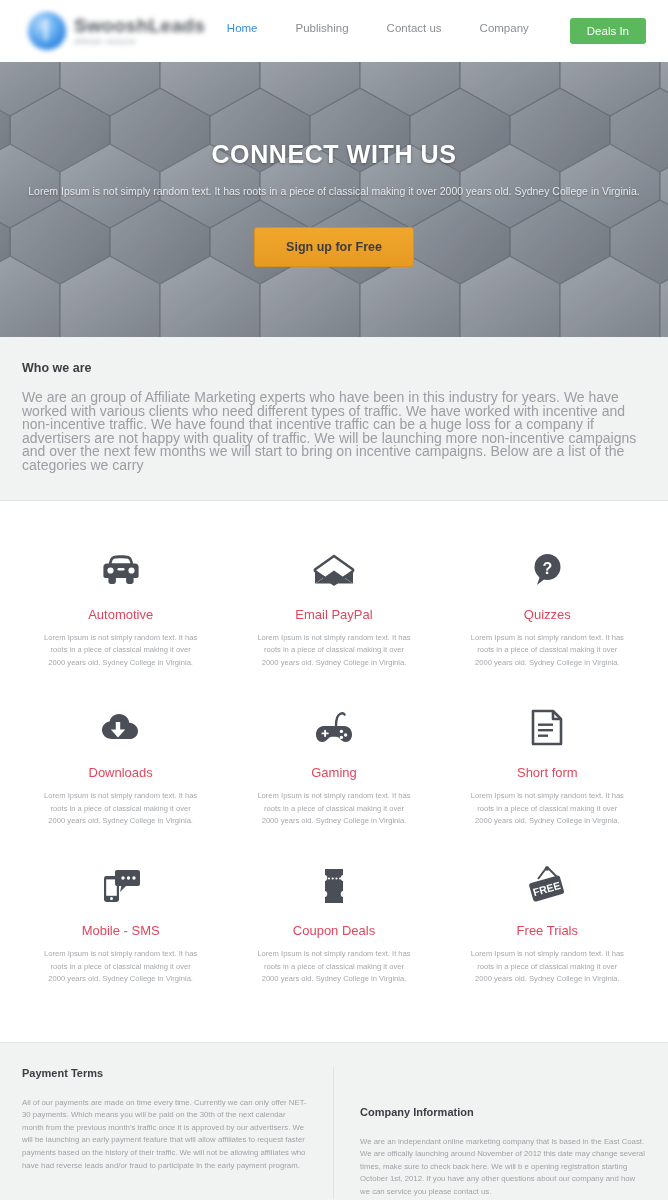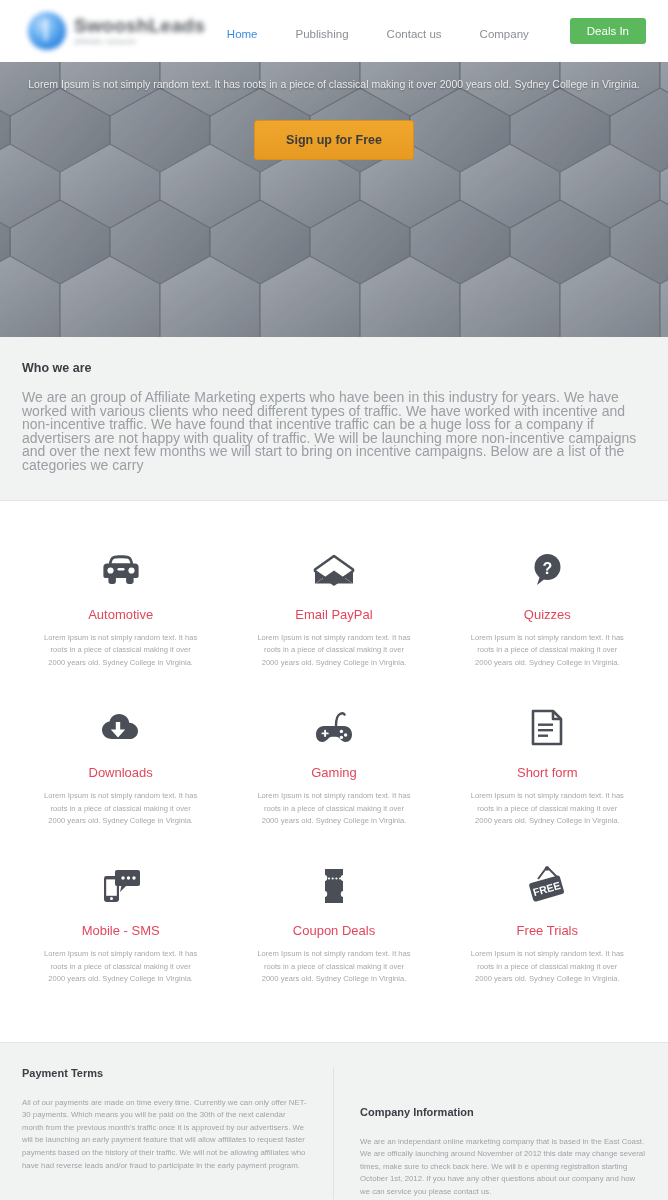--- a/index.html
+++ b/index.html
@@ -32,21 +32,21 @@
     transform: translateX(-50%);
     border-radius: 2px;
   }
   .logo-text-block { display:flex; flex-direction:column; justify-content:center; padding-left:2px;}
   .logo-word {
     font-size: 19px; font-weight: 700; color: #555b60; letter-spacing: .3px;
     line-height: 20px;
   }
   .logo-tag { font-size: 8px; color: #9aa0a6; letter-spacing:.4px; line-height:11px;}
 
-  .nav { margin-left: auto; display: flex; align-items: flex-end; gap: 0px; }
+  .nav { margin-left: auto; display: flex; align-items: flex-start; gap: 0px; }
   .nav a {
     font-size: 11.5px;
     color: #8a8f94;
     text-decoration: none;
     padding: 0 19px;
     line-height: 20px;
   }
   .nav a.active { color: #3a8ee0; }
   .signin-btn {
     margin-left: 22px;
@@ -249,20 +249,21 @@
             <use href="#hexcell" x="460" y="194"></use>
           <use href="#hexcell" x="560" y="194"></use>
             <use href="#hexcell" x="660" y="194"></use>
         </g>
       </g>
       <rect x="0" y="0" width="668" height="275" fill="#70767e" opacity="0.18"></rect>
     </svg>
   </div>
 
   <div class="hero-inner">
+    <div class="hero-title">CONNECT WITH US</div>
     <div class="hero-sub">Lorem Ipsum is not simply random text. It has roots in a piece of classical making it over 2000 years old. Sydney College in Virginia.</div>
     <button class="hero-btn">Sign up for Free</button>
   </div>
 </div>
 
 <section class="who">
   <h2>Who we are</h2>
   <p>We are an group of Affiliate Marketing experts who have been in this industry for years. We have worked with various clients who need different types of traffic. We have worked with incentive and non-incentive traffic. We have found that incentive traffic can be a huge loss for a company if advertisers are not happy with quality of traffic. We will be launching more non-incentive campaigns and over the next few months we will start to bring on incentive campaigns. Below are a list of the categories we carry</p>
 </section>
 

